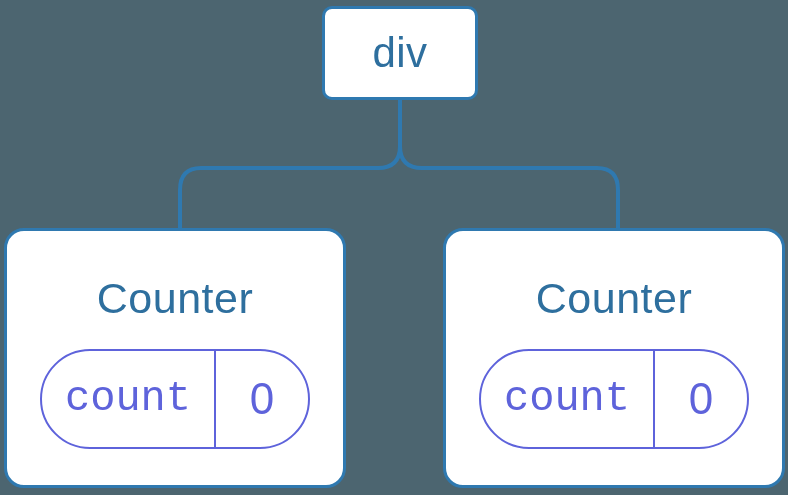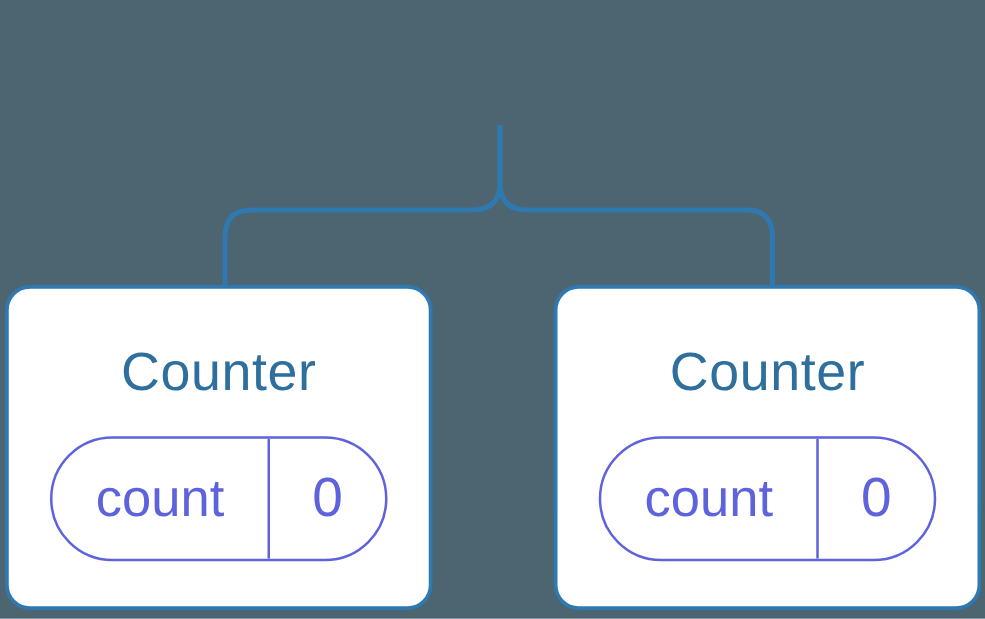--- a/index.html
+++ b/index.html
@@ -75,20 +75,21 @@
     display: flex;
     overflow: hidden;
     background: var(--node-fill);
   }
   .state-key-cell {
     flex: 0 0 174px;
     border-right: 2px solid var(--state-accent);
     display: flex;
     align-items: center;
     justify-content: center;
+    font-family: Liberation Mono, monospace;
   }
   .state-value-cell {
     flex: 1;
     display: flex;
     align-items: center;
     justify-content: center;
   }
   .state-key {
     color: var(--state-accent);
     font-size: 42px;
@@ -103,20 +104,23 @@
 </head>
 <body>
 
 <div class="canvas">
 
   <svg class="connector" width="788" height="495" viewBox="0 0 788 495" aria-hidden="true">
     <path d="M400,100 V146 Q400,168 378,168 H201 Q180,168 180,190 V229"></path>
     <path d="M400,100 V146 Q400,168 422,168 H597 Q618,168 618,190 V229"></path>
   </svg>
 
+  <div class="node root-node">
+    <span class="node-label">div</span>
+  </div>
 
   <div class="node component-node left">
     <div class="component-title">Counter</div>
     <div class="state-pill">
       <div class="state-key-cell">
         <span class="state-key">count</span>
       </div>
       <div class="state-value-cell">
         <span class="state-value">0</span>
       </div>

